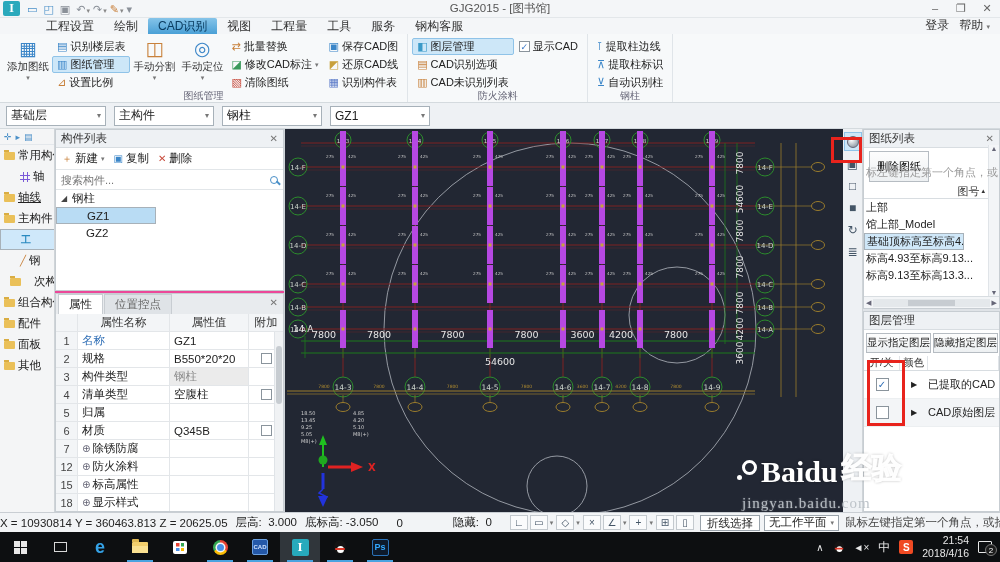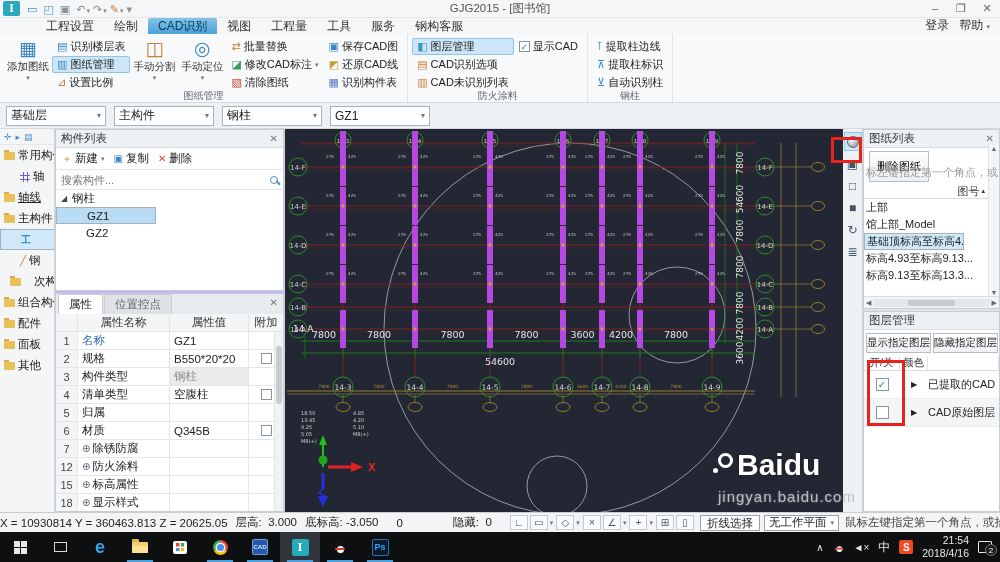--- a/index.html
+++ b/index.html
@@ -52,21 +52,21 @@
   .fold { width:11px; height:8px; background:#eac059; border-radius:1px; position:relative; flex:none; }
   .fold::before { content:""; position:absolute; top:-2px; left:0; width:5px; height:2px; background:#d9ad43; }
   .gridic { width:10px; height:10px; flex:none; background:
     linear-gradient(#7a5ad8,#7a5ad8) 0 3px/10px 1px no-repeat,
     linear-gradient(#7a5ad8,#7a5ad8) 0 7px/10px 1px no-repeat,
     linear-gradient(90deg,#7a5ad8,#7a5ad8) 3px 0/1px 10px no-repeat,
     linear-gradient(90deg,#7a5ad8,#7a5ad8) 7px 0/1px 10px no-repeat; }
   .ticn { font-size:10px; font-weight:bold; flex:none; }
 
   
-  #leftpanels { width:230px; display:flex; flex-direction:column; gap:2px; background:#c4b5fd; border-right:1px solid #cfd4d8; }
+  #leftpanels { width:230px; display:flex; flex-direction:column; gap:2px; background:#ec4899; border-right:1px solid #cfd4d8; }
   .panel { background:#fff; border:1px solid #c7cdd2; display:flex; flex-direction:column; overflow:hidden; }
   .phead { height:18px; background:#eef1f4; display:flex; align-items:center; justify-content:space-between; padding:0 5px; font-size:11.5px; color:#333; border-bottom:1px solid #d8dde1; flex:none; }
   .pclose { font-size:10px; color:#777; }
   #comp-panel { height:162px; }
   #comp-tools { height:22px; display:flex; align-items:center; gap:9px; padding-left:6px; border-bottom:1px solid #e2e6e9; font-size:11.5px; flex:none; }
   .ctool { display:flex; align-items:center; gap:3px; }
   .ctool .sic { font-size:10px; }
   #comp-search { height:20px; border-bottom:1px solid #e2e6e9; display:flex; align-items:center; padding:0 5px; flex:none; }
   #comp-search input { flex:1; border:none; outline:none; font-size:11px; color:#999; font-family:inherit; }
   .mag { width:8px; height:8px; border:1.5px solid #4a90c8; border-radius:50%; position:relative; flex:none; }
@@ -169,21 +169,21 @@
   .psapp { width:17px; height:17px; background:#0d1a2b; border:1px solid #2a72b8; border-radius:2px; color:#31a8ff; font-size:9px; font-weight:bold; display:flex; align-items:center; justify-content:center; }
   #tray { margin-left:auto; display:flex; align-items:center; gap:9px; padding-right:8px; color:#e8e8e8; }
   .spk { position:relative; font-size:10px; color:#e8e8e8; }
   .sgou { width:14px; height:14px; background:#f04a23; border-radius:2px; color:#fff; font-weight:bold; font-size:10px; display:flex; align-items:center; justify-content:center; }
   #clock { text-align:right; font-size:10.5px; line-height:1.2; }
   .notif { width:14px; height:12px; border:1.5px solid #e8e8e8; border-radius:1px; position:relative; }
   .notif .badge { position:absolute; right:-6px; bottom:-4px; width:12px; height:12px; border-radius:50%; background:#1c1c1c; border:1px solid #777; color:#fff; font-size:8px; display:flex; align-items:center; justify-content:center; }
 
   
   .redbox { position:absolute; border:3px solid #e8231c; z-index:40; pointer-events:none; }
-  #wm { position:absolute; left:718px; top:448px; z-index:50; pointer-events:none; color:#fff; }
+  #wm { position:absolute; left:742px; top:448px; z-index:50; pointer-events:none; color:#fff;font-family:Liberation Serif, serif; }
   #wm .row1 { display:flex; align-items:flex-end; gap:4px; font-weight:bold; font-size:30px; text-shadow:0 0 3px rgba(0,0,0,.35); }
   #wm .cam { width:15px; height:15px; border:3px solid #fff; border-radius:50%; margin-bottom:14px; position:relative; }
   #wm .cam::after { content:""; position:absolute; width:5px; height:5px; background:#fff; border-radius:50%; left:-8px; top:12px; }
   #wm .brand2 { color:rgba(255,255,255,.85); -webkit-text-stroke:1px rgba(255,255,255,.9); }
   #wm .url { font-size:15px; color:rgba(185,192,198,.95); letter-spacing:1px; margin-top:6px; text-shadow:0 0 2px rgba(255,255,255,.4); }
 </style>
 </head>
 <body>
 
 <div id="titlebar">
@@ -1021,15 +1021,16 @@
   </div>
 </div>
 
 <div class="redbox" style="left:831px; top:137px; width:31px; height:26px"></div>
 <div class="redbox" style="left:867px; top:360px; width:38px; height:66px"></div>
 
 <div id="wm">
   <div class="row1">
       <span class="cam"></span>
       <span>Baidu</span>
+      <span class="brand2">经验</span>
     </div>
   <div class="url">jingyan.baidu.com</div>
 </div>
 
 </body></html>

